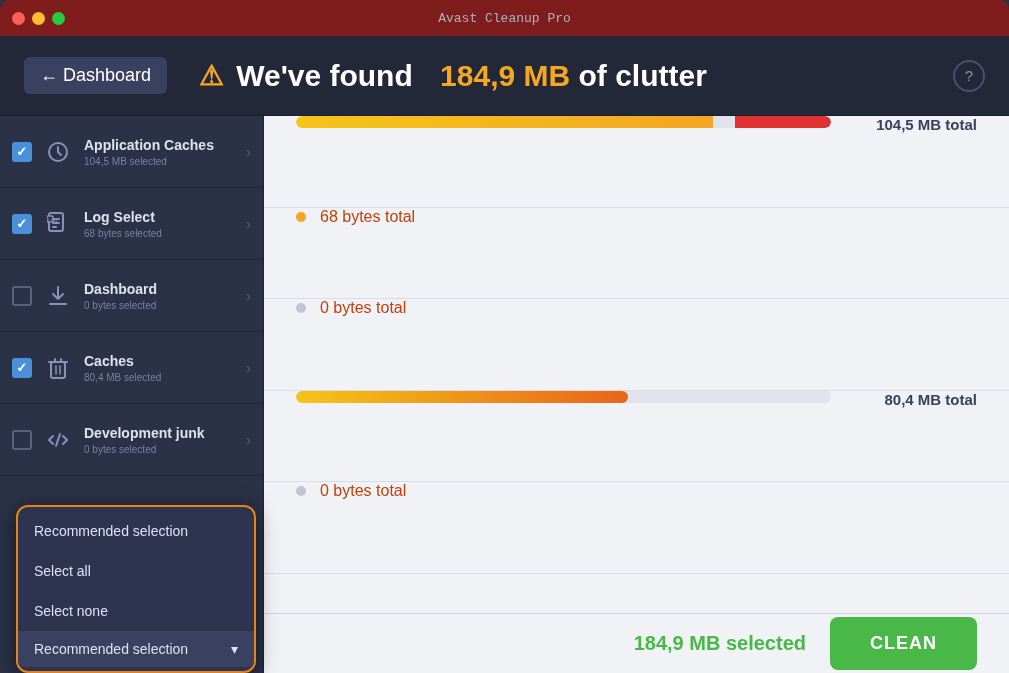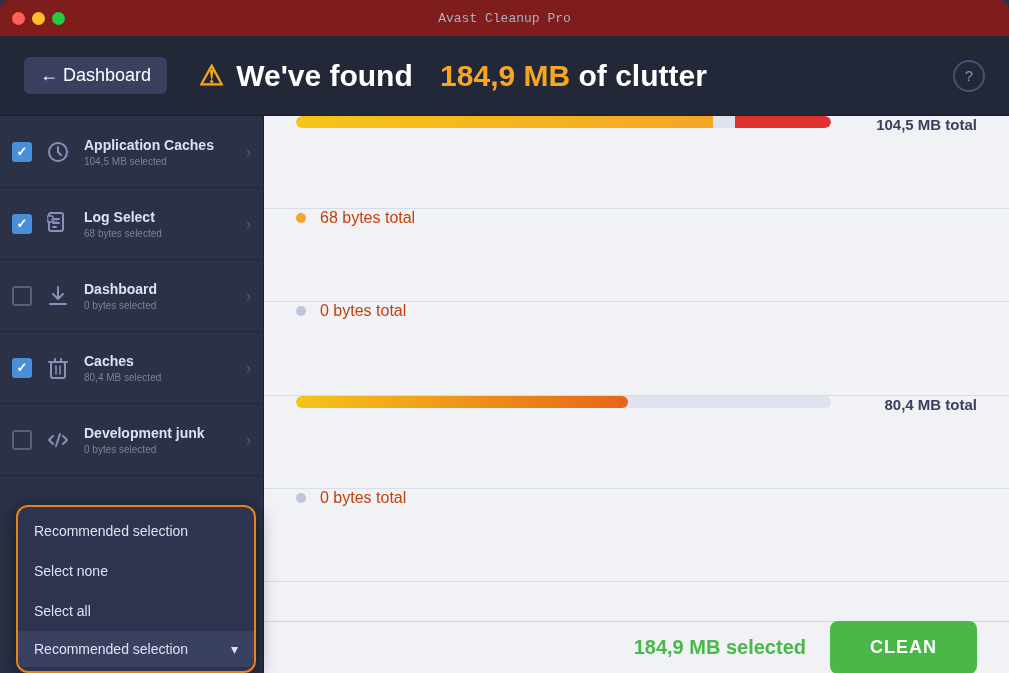--- a/index.html
+++ b/index.html
@@ -279,21 +279,21 @@
       margin-right: 6px;
       flex-shrink: 0;
     }
     .dot.active {
       background: #f5a623;
     }
 
     
     .footer {
       background: #f0f2f5;
-      height: 52px;
+      height: 60px;
       display: flex;
       align-items: center;
       justify-content: flex-end;
       padding: 0 32px;
       border-top: 1px solid #d0d4e4;
       gap: 24px;
       margin-top: 39px;
     }
     .selected-size {
       font-size: 20px;
@@ -418,22 +418,22 @@
       </div>
       <div class="item-text">
         <div class="item-name">Development junk</div>
         <div class="item-sub">0 bytes selected</div>
       </div>
       <span class="chevron">›</span>
     </div>
 
     <div class="dropdown-popup">
       <div class="dropdown-item">Recommended selection</div>
+      <div class="dropdown-item">Select all</div>
       <div class="dropdown-item">Select none</div>
-      <div class="dropdown-item">Select all</div>
       <div class="dropdown-trigger">
         <span>Recommended selection</span>
         <span>▾</span>
       </div>
     </div>
 
   </div>
 
   <div class="content">
     <div class="content-rows">

